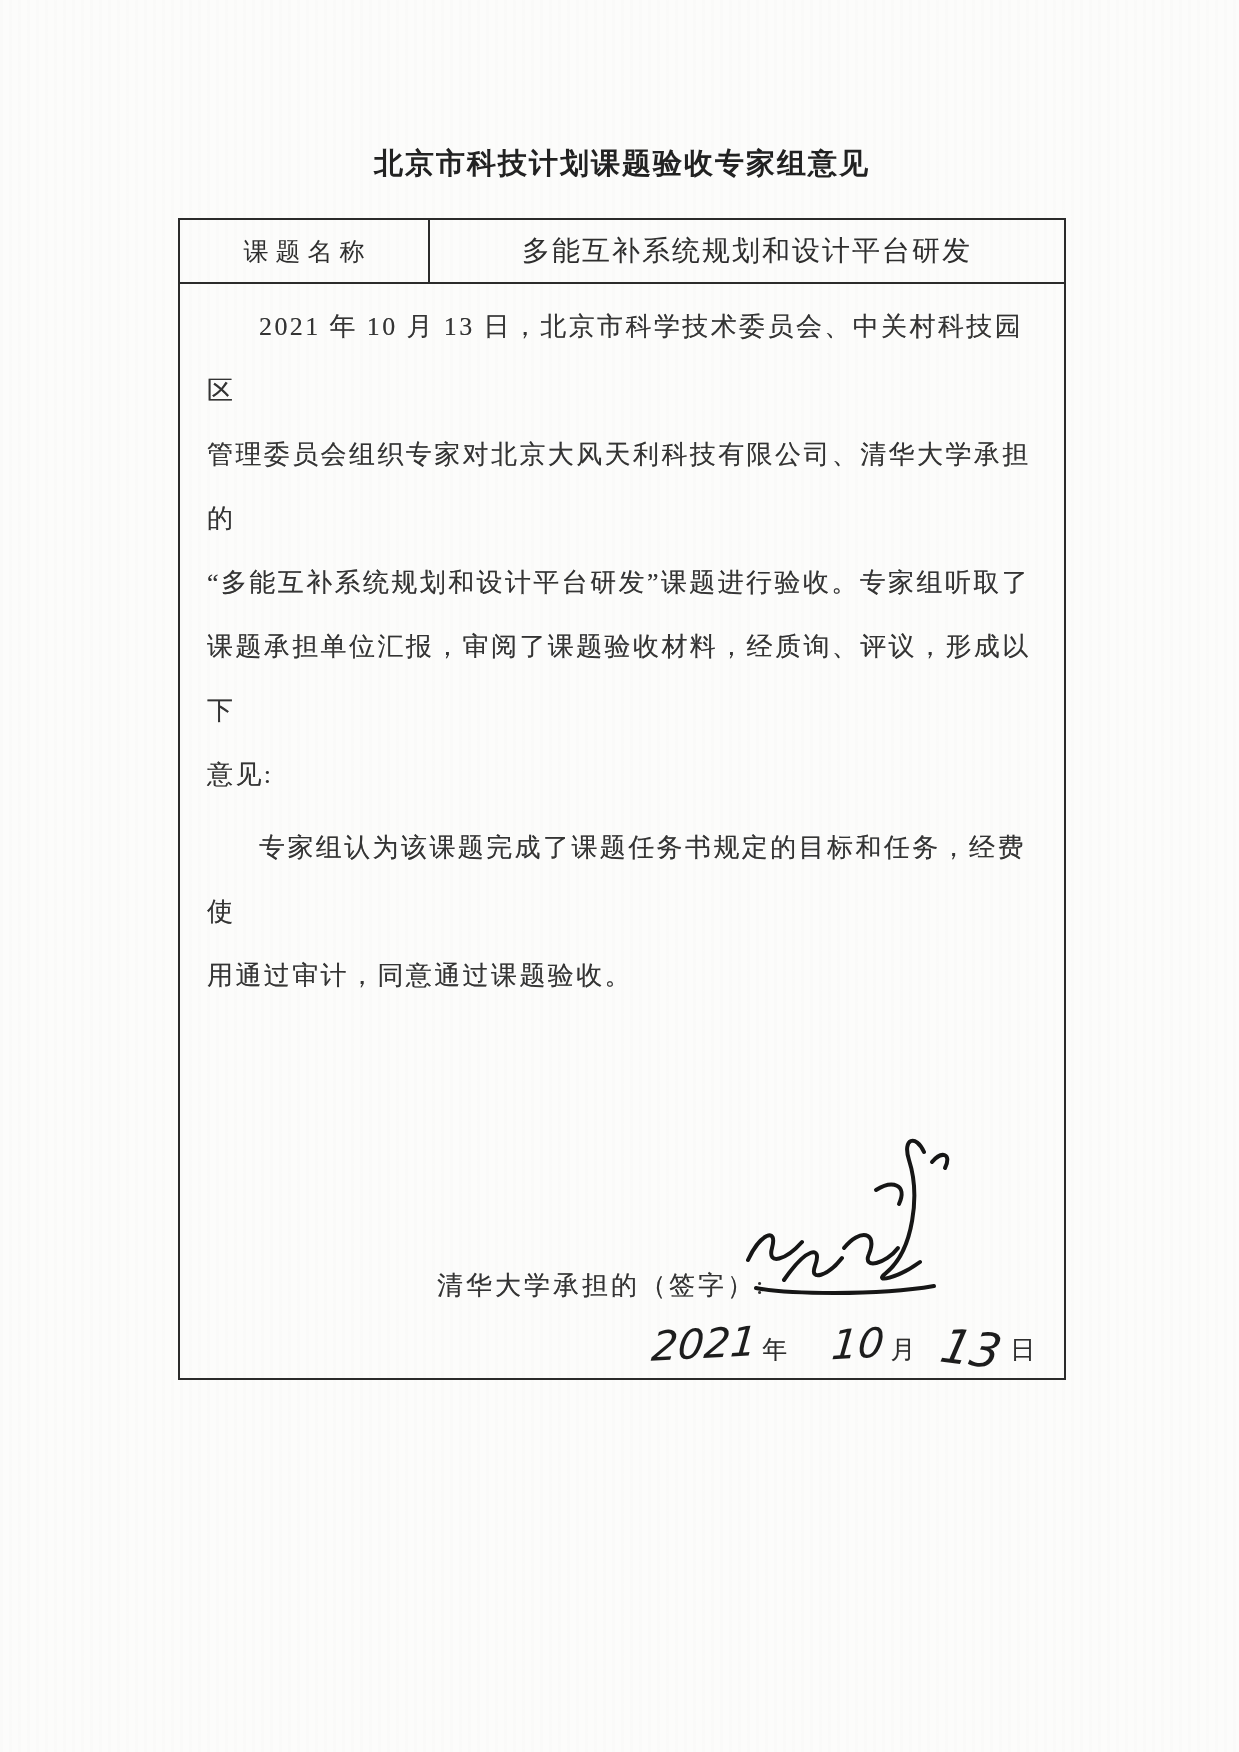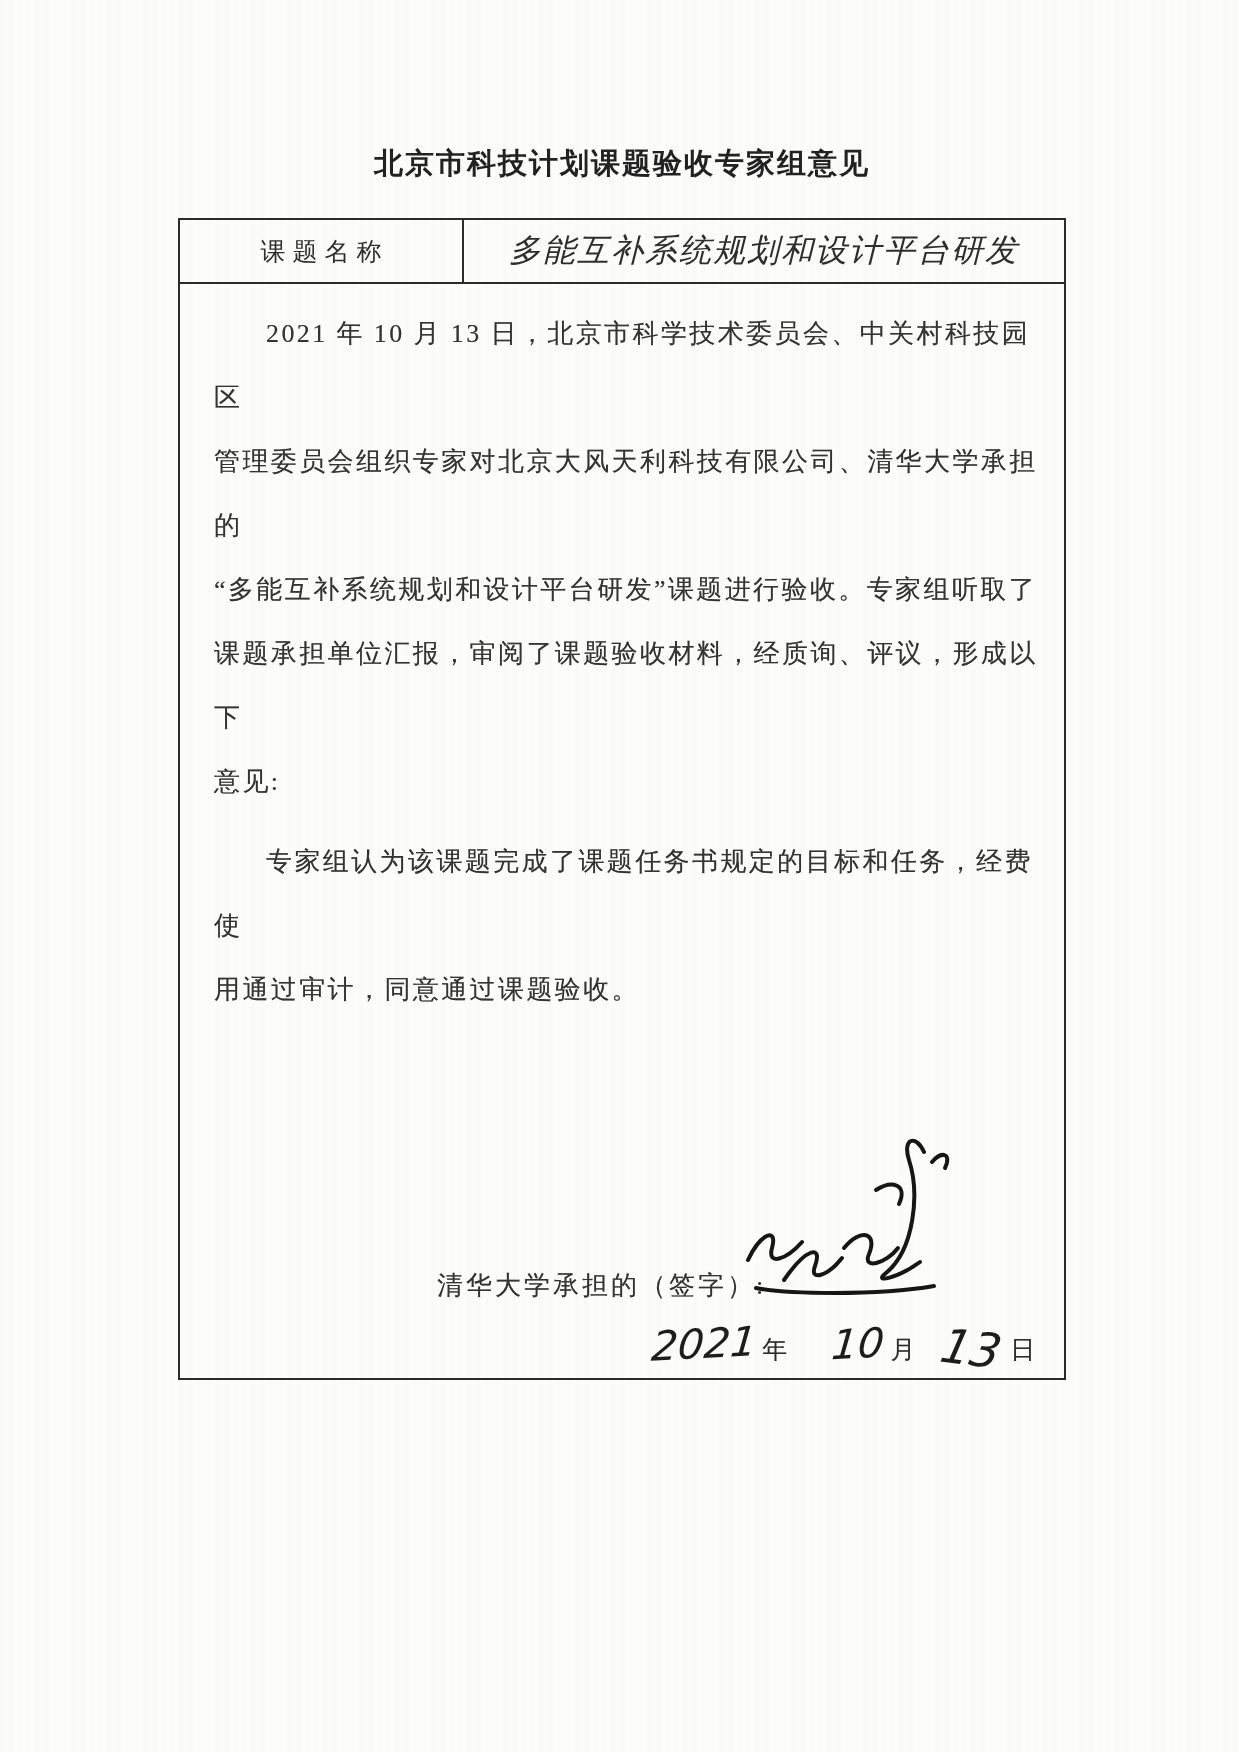--- a/index.html
+++ b/index.html
@@ -21,34 +21,34 @@
     font-weight:bold;font-size:29px;letter-spacing:2px;color:#222;
   }
   .vtable{
     position:absolute;left:178px;top:218px;width:888px;height:1162px;
     border:2px solid #2b2b2b;box-sizing:border-box;
   }
   .vrow1{
     display:flex;height:64px;border-bottom:2px solid #2b2b2b;box-sizing:border-box;
   }
   .cell-label{
-    width:284px;border-right:2px solid #2b2b2b;box-sizing:border-box;
+    width:250px;border-right:2px solid #2b2b2b;box-sizing:border-box;
     display:flex;align-items:center;justify-content:center;
     font-size:25px;letter-spacing:7px;color:#2e2e2e;text-indent:7px;
   }
   .cell-value{
     flex:1;display:flex;align-items:center;justify-content:center;
-    font-size:32px;letter-spacing:2px;color:#2e2e2e;font-style:italic;
+    font-size:28px;letter-spacing:2px;color:#2e2e2e;
   }
   .opinion-body{
     position:absolute;left:198px;top:286px;width:860px;
     font-size:26px;line-height:64px;letter-spacing:2.4px;color:#343434;
   }
   .para{
-    margin:16px;white-space:pre-line;text-indent:2em;
+    margin:9px;white-space:pre-line;text-indent:2em;
     text-shadow:0 0 0.5px rgba(70,70,70,0.55);
   }
   .para.p3{margin-top:4px;}
   .sign-row{
     position:absolute;left:437px;top:1268px;
     font-size:26px;letter-spacing:3px;color:#343434;
     text-shadow:0 0 0.5px rgba(70,70,70,0.55);
   }
   .sign-svg{
     position:absolute;left:726px;top:1128px;width:250px;height:195px;

